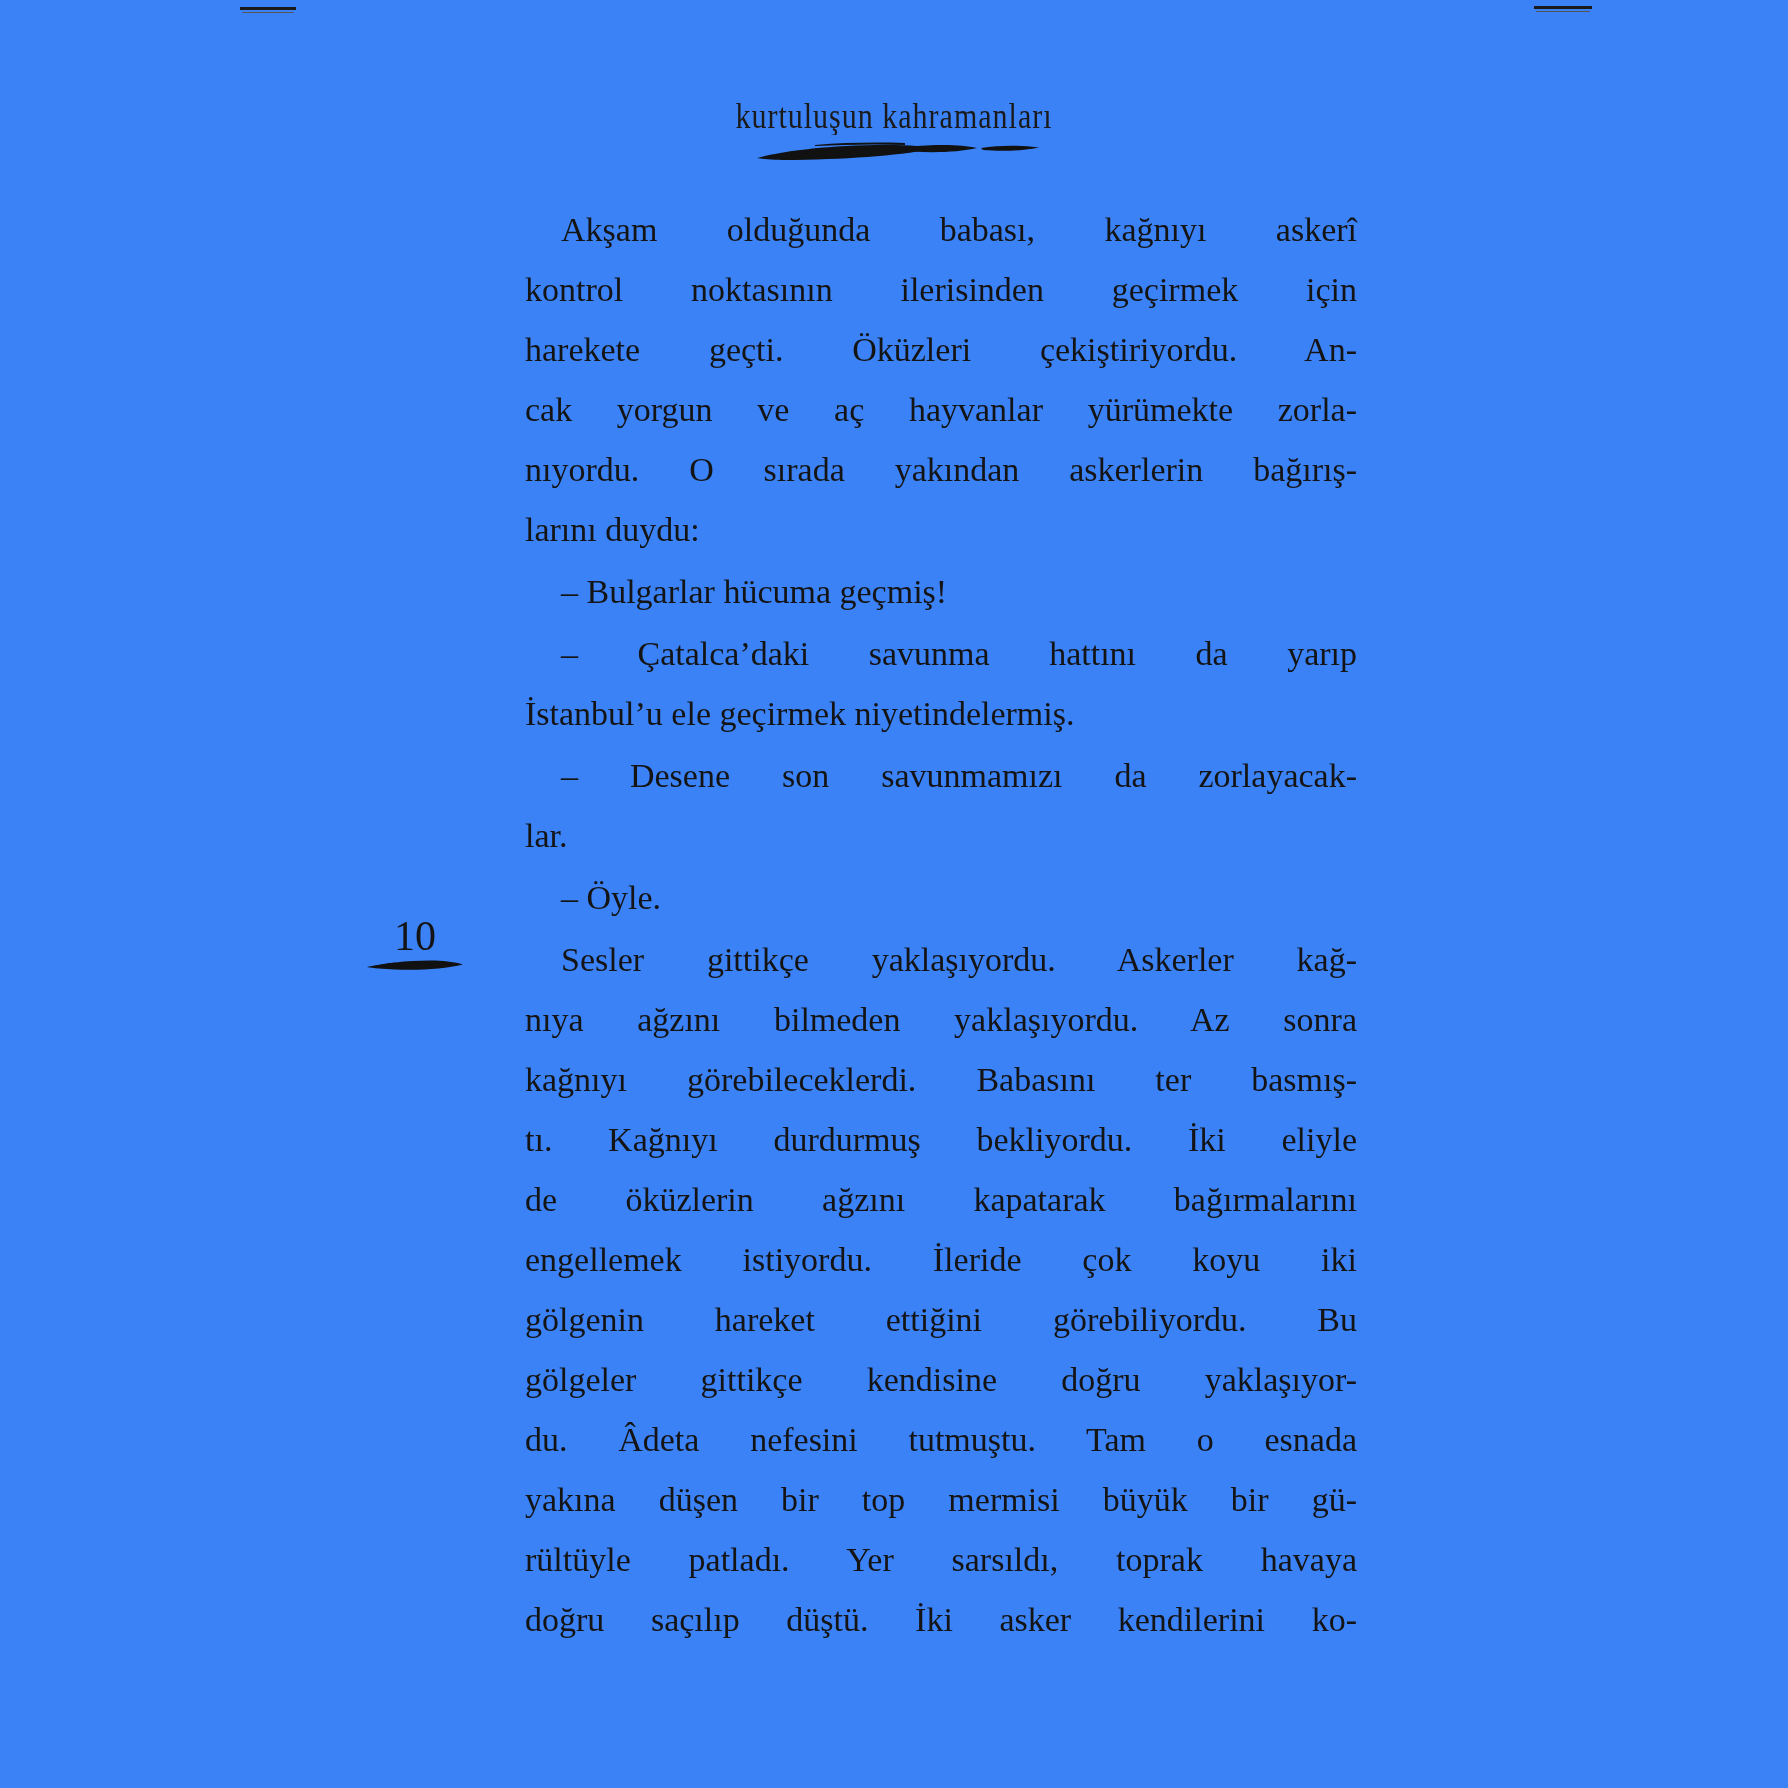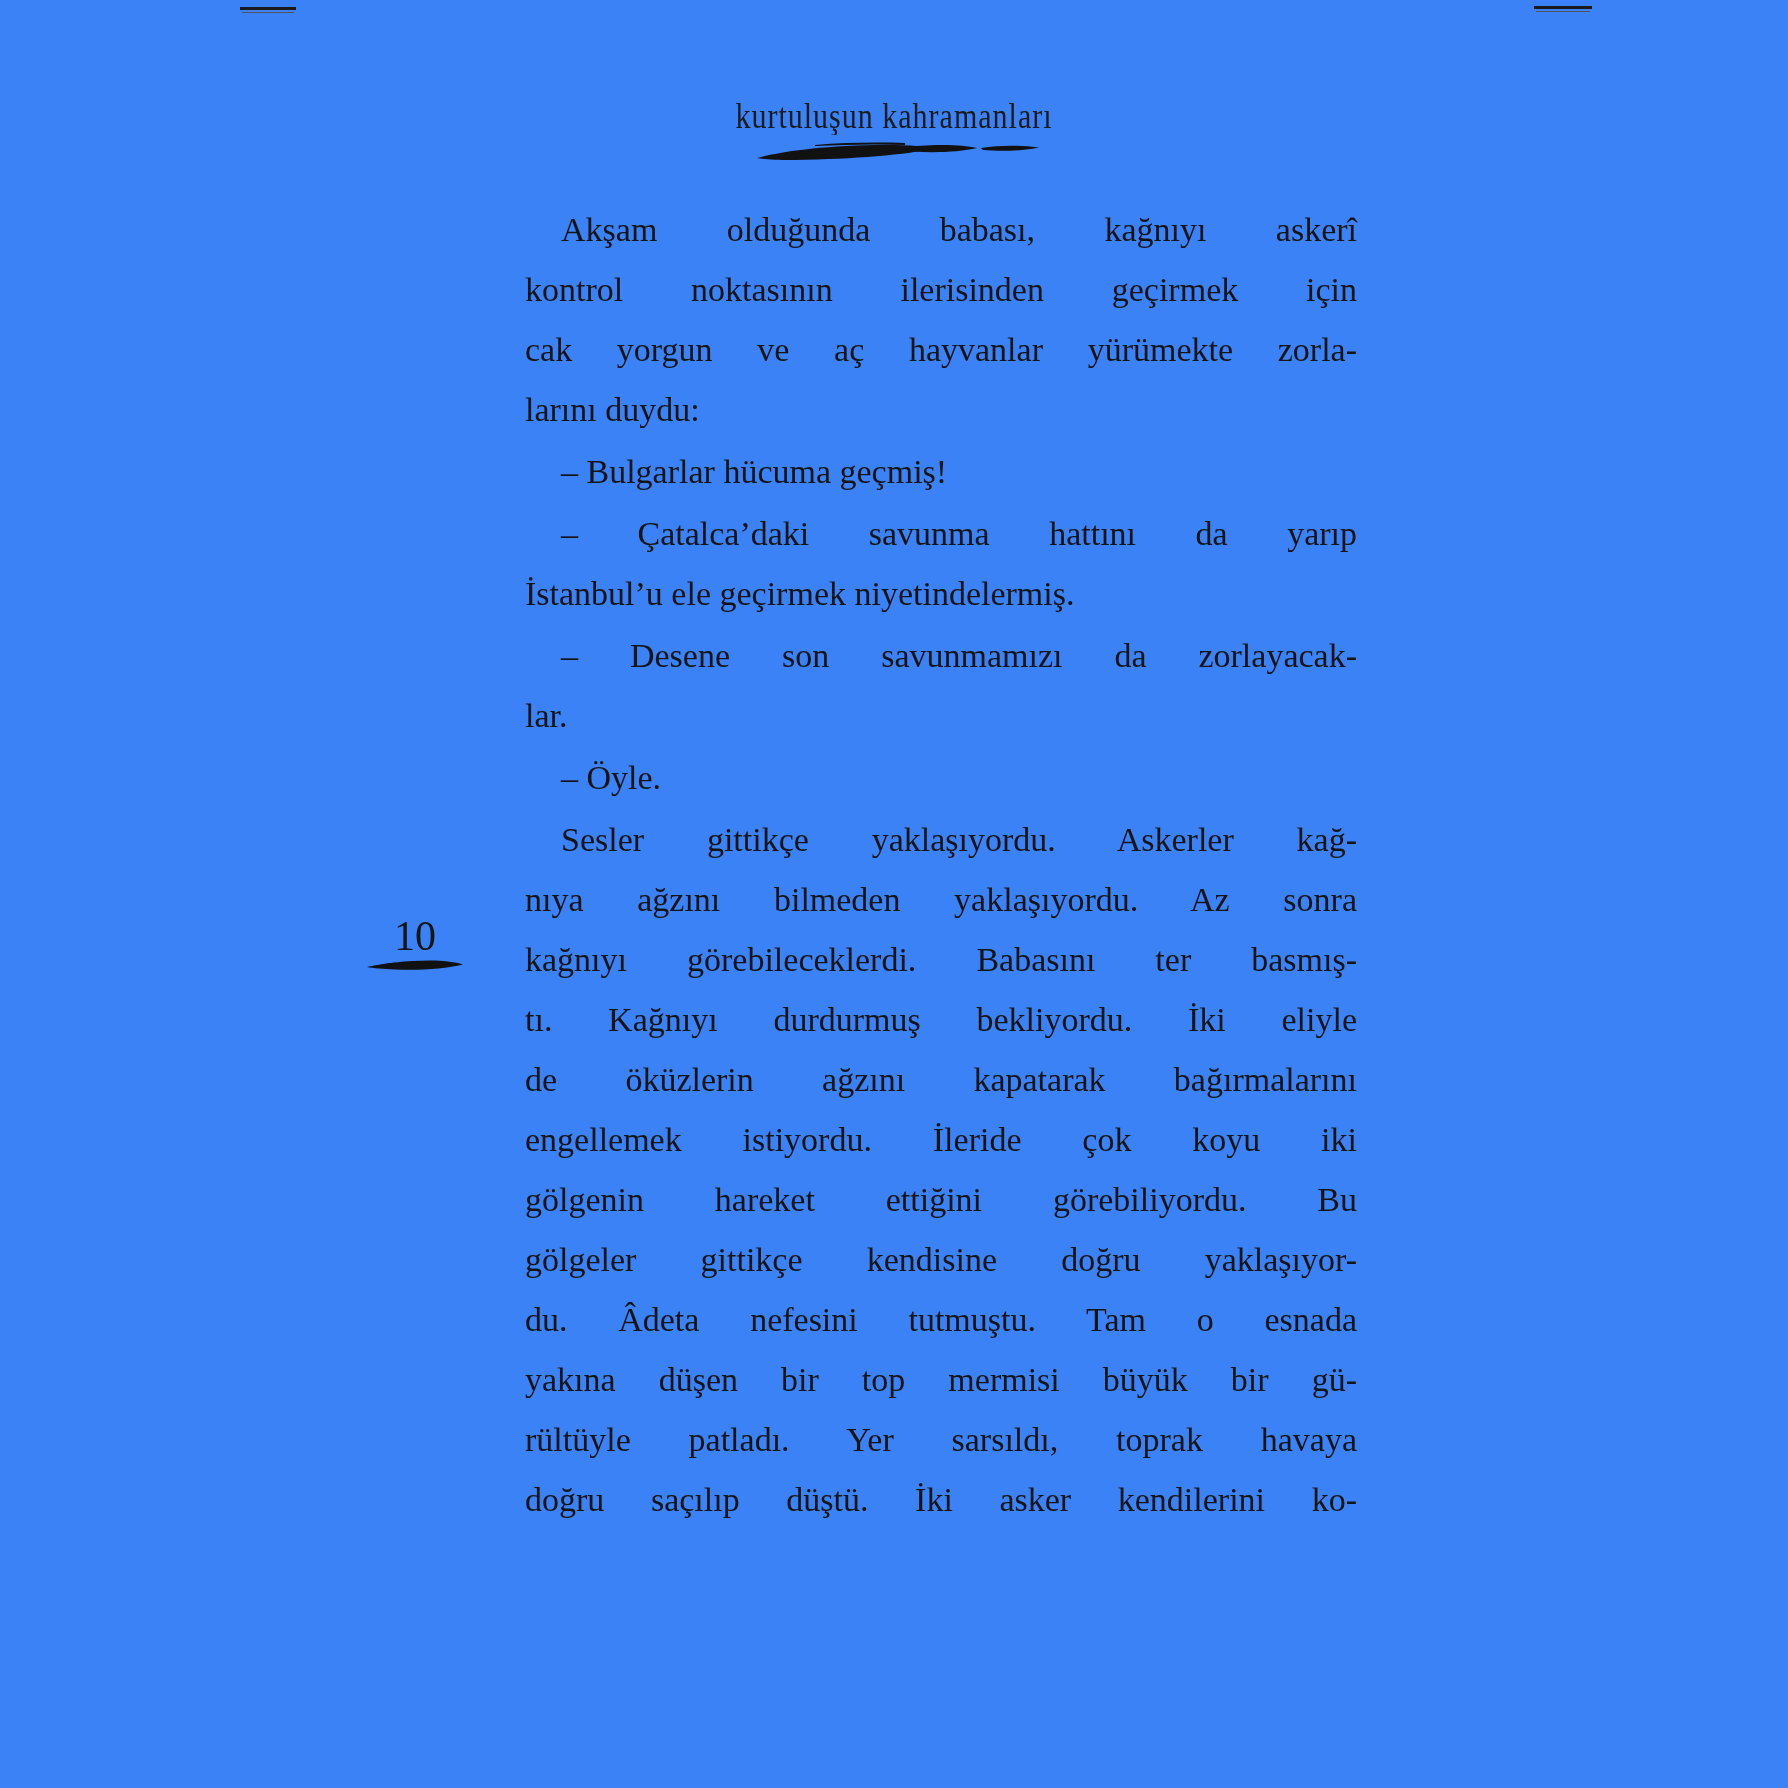--- a/index.html
+++ b/index.html
@@ -77,21 +77,23 @@
     <path d="M2,18 C20,13 60,6 120,5 C150,4.5 170,6 182,8 C150,15 100,19 40,20 C25,20.2 10,19.5 2,18 Z" fill="#111"></path>
     <path d="M150,7 C185,4 205,4.5 222,8 C205,12 180,13 158,11.5 Z" fill="#111"></path>
     <path d="M226,8 C245,5 265,5 284,7.5 C268,11 246,11.5 228,10 Z" fill="#111"></path>
     <path d="M60,5 C90,2.5 120,2 150,3 L150,5 C120,4 90,4.5 60,6 Z" fill="#111"></path>
   </svg>
 
   <div class="text-column">
     <div class="para">
       <div class="line ind">Akşam olduğunda babası, kağnıyı askerî</div>
       <div class="line">kontrol noktasının ilerisinden geçirmek için</div>
+      <div class="line">harekete geçti. Öküzleri çekiştiriyordu. An-</div>
       <div class="line">cak yorgun ve aç hayvanlar yürümekte zorla-</div>
+      <div class="line">nıyordu. O sırada yakından askerlerin bağırış-</div>
       <div class="line endline">larını duydu:</div>
     </div>
     <div class="para">
       <div class="line endline ind">– Bulgarlar hücuma geçmiş!</div>
     </div>
     <div class="para">
       <div class="line ind">– Çatalca’daki savunma hattını da yarıp</div>
       <div class="line endline">İstanbul’u ele geçirmek niyetindelermiş.</div>
     </div>
     <div class="para">

